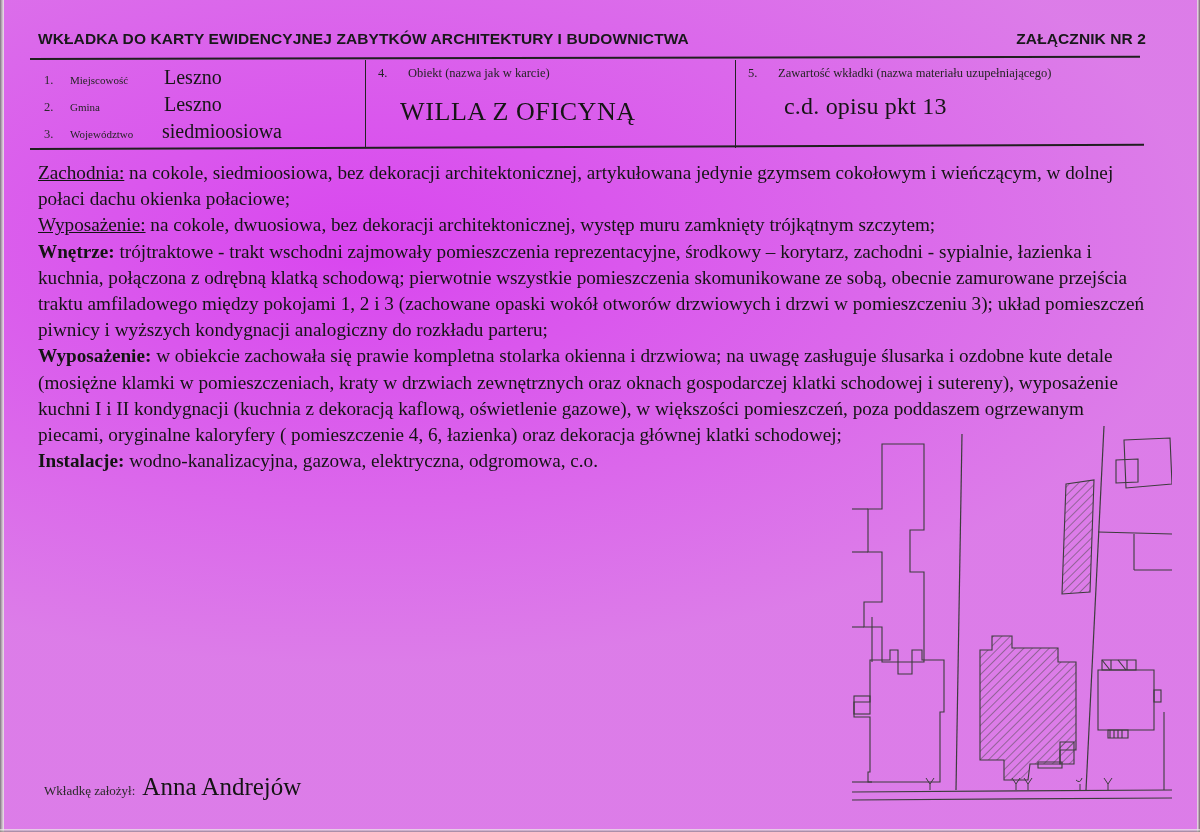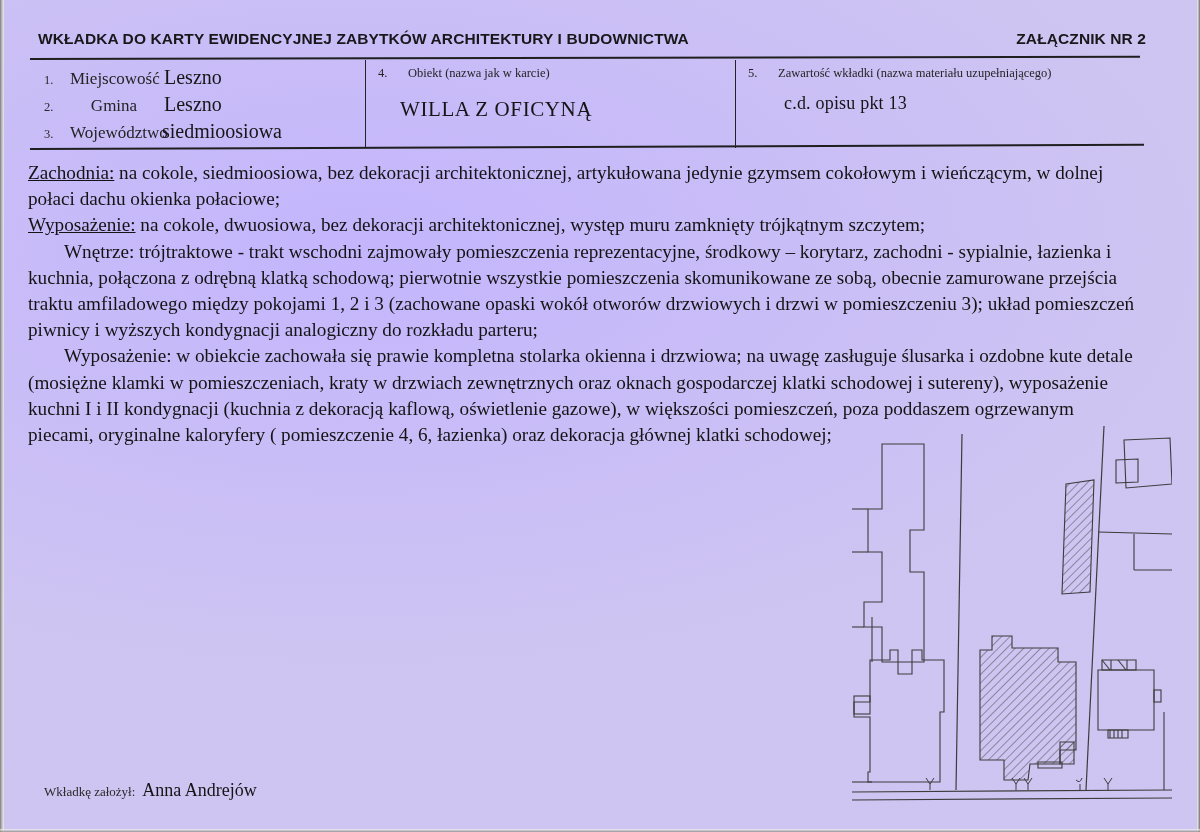--- a/index.html
+++ b/index.html
@@ -5,21 +5,21 @@
 <style>
   html, body {
     margin: 0;
     padding: 0;
     background: #8c8c8c;
   }
   .page {
     position: relative;
     width: 1200px;
     height: 832px;
-    background: #c4b5fd;
+    background: #d946ef;
     overflow: hidden;
     font-family: "Liberation Serif", serif;
     color: #1c1c1c;
     box-sizing: border-box;
   }
   
   .scan-edge-left {
     position: absolute;
     left: 0; top: 0;
     width: 4px; height: 832px;
@@ -113,85 +113,84 @@
     align-items: baseline;
     height: 27px;
   }
   .field-num {
     width: 26px;
     padding-left: 14px;
     font-size: 12.5px;
     color: #2a2a2a;
   }
   .field-label {
-    font-size: 17px;
+    font-size: 11px;
     color: #242424;
     white-space: nowrap;
-    text-align: center;
   }
   .field-label.w-m { width: 88px; }
   .field-value {
     font-size: 20px;
     color: #161616;
     white-space: nowrap;
   }
   .field-value.indent-a { margin-left: 6px; }
   .field-value.indent-b { margin-left: 6px; }
   .field-value.indent-c { margin-left: 4px; }
 
   .cell-caption {
     display: flex;
     align-items: baseline;
     font-size: 12.5px;
     color: #242424;
   }
   .cell-caption .num { width: 30px; }
   .cell-big {
-    font-size: 21px;
+    font-size: 26px;
     letter-spacing: .6px;
     color: #151515;
   }
   .cell-big.obiekt { margin: 16px 0 0 22px; }
-  .cell-big.zawartosc { margin: 12px 0 0 36px; font-size: 18px; letter-spacing: .2px; }
+  .cell-big.zawartosc { margin: 12px 0 0 36px; font-size: 24px; letter-spacing: .2px; }
 
   
   .body-text {
     position: absolute;
-    left: 28px;
+    left: 38px;
     top: 160px;
     width: 1110px;
     font-size: 19.2px;
     line-height: 26.2px;
     color: #141414;
     text-align: left;
   }
   .body-text p { margin: 0; }
   .lead-u { text-decoration: underline; }
-  .lead-b { font-weight: 400; margin-left: 36px; }
+  .lead-b { font-weight: 700; }
 
   
   .footer {
     position: absolute;
     left: 44px;
     bottom: 25px;
     width: 520px;
   }
   .footer-line {
     display: flex;
     align-items: baseline;
     margin-bottom: 6px;
   }
   .footer-label {
     font-size: 13px;
     color: #2a2a2a;
     margin-right: 7px;
     white-space: nowrap;
   }
   .footer-value {
-    font-size: 18px;
+    font-size: 25px;
     color: #141414;
     white-space: nowrap;
   }
 
   
   .plan-wrap {
     position: absolute;
     left: 852px;
     top: 412px;
     width: 320px;
@@ -258,20 +257,21 @@
       </div>
 
     </div>
   </div>
 
   <div class="body-text" id="body-text">
       <p><span class="lead-u">Zachodnia:</span><span> na cokole, siedmioosiowa, bez dekoracji architektonicznej, artykułowana jedynie gzymsem cokołowym i wieńczącym, w dolnej połaci dachu okienka połaciowe;</span></p>
       <p><span class="lead-u">Wyposażenie:</span><span> na cokole, dwuosiowa, bez dekoracji architektonicznej, występ muru zamknięty trójkątnym szczytem;</span></p>
       <p><span class="lead-b">Wnętrze:</span><span> trójtraktowe - trakt wschodni zajmowały pomieszczenia reprezentacyjne, środkowy – korytarz, zachodni - sypialnie, łazienka i kuchnia, połączona z odrębną klatką schodową; pierwotnie wszystkie pomieszczenia skomunikowane ze sobą, obecnie zamurowane przejścia traktu amfiladowego między pokojami 1, 2 i 3 (zachowane opaski wokół otworów drzwiowych i drzwi w pomieszczeniu 3); układ pomieszczeń piwnicy i wyższych kondygnacji analogiczny do rozkładu parteru;</span></p>
       <p><span class="lead-b">Wyposażenie:</span><span> w obiekcie zachowała się prawie kompletna stolarka okienna i drzwiowa; na uwagę zasługuje ślusarka i ozdobne kute detale (mosiężne klamki w pomieszczeniach, kraty w drzwiach zewnętrznych oraz oknach gospodarczej klatki schodowej i sutereny), wyposażenie kuchni I i II kondygnacji (kuchnia z dekoracją kaflową, oświetlenie gazowe), w większości pomieszczeń, poza poddaszem ogrzewanym piecami, oryginalne kaloryfery ( pomieszczenie 4, 6, łazienka) oraz dekoracja głównej klatki schodowej;</span></p>
+      <p><span class="lead-b">Instalacje:</span><span> wodno-kanalizacyjna, gazowa, elektryczna, odgromowa, c.o.</span></p>
     </div>
 
   <div class="footer">
     <div class="footer-line">
       <span class="footer-label">Wkładkę założył:</span>
       <span class="footer-value">Anna Andrejów</span>
     </div>
   </div>
 
   <div class="plan-wrap">

